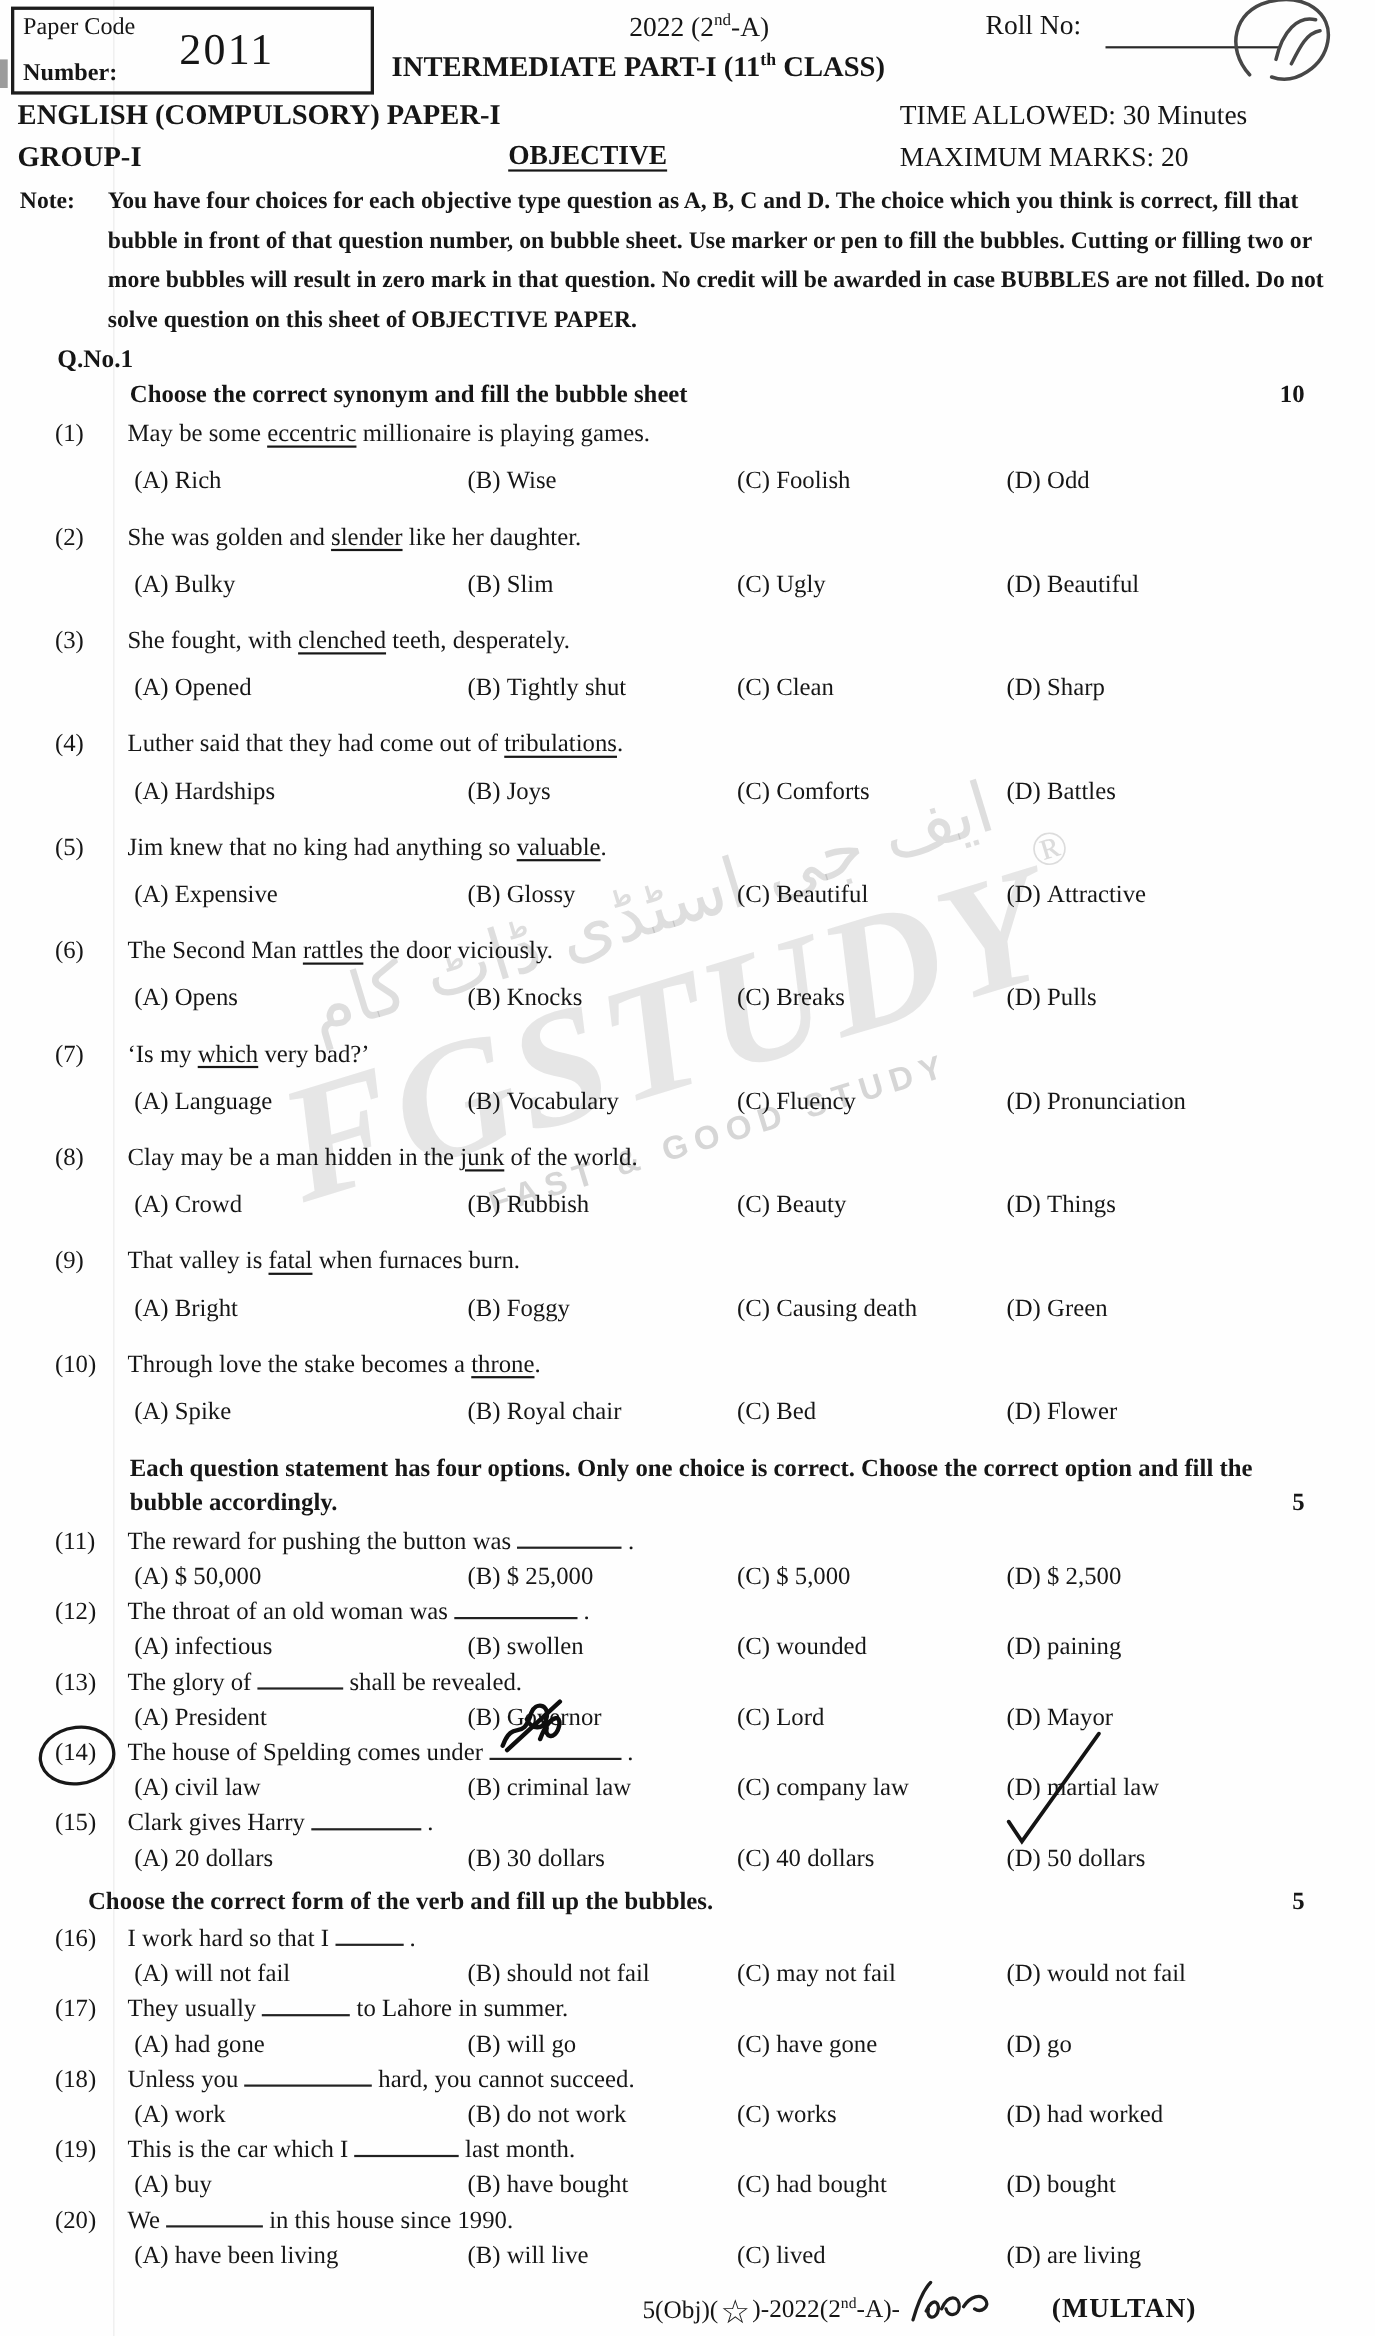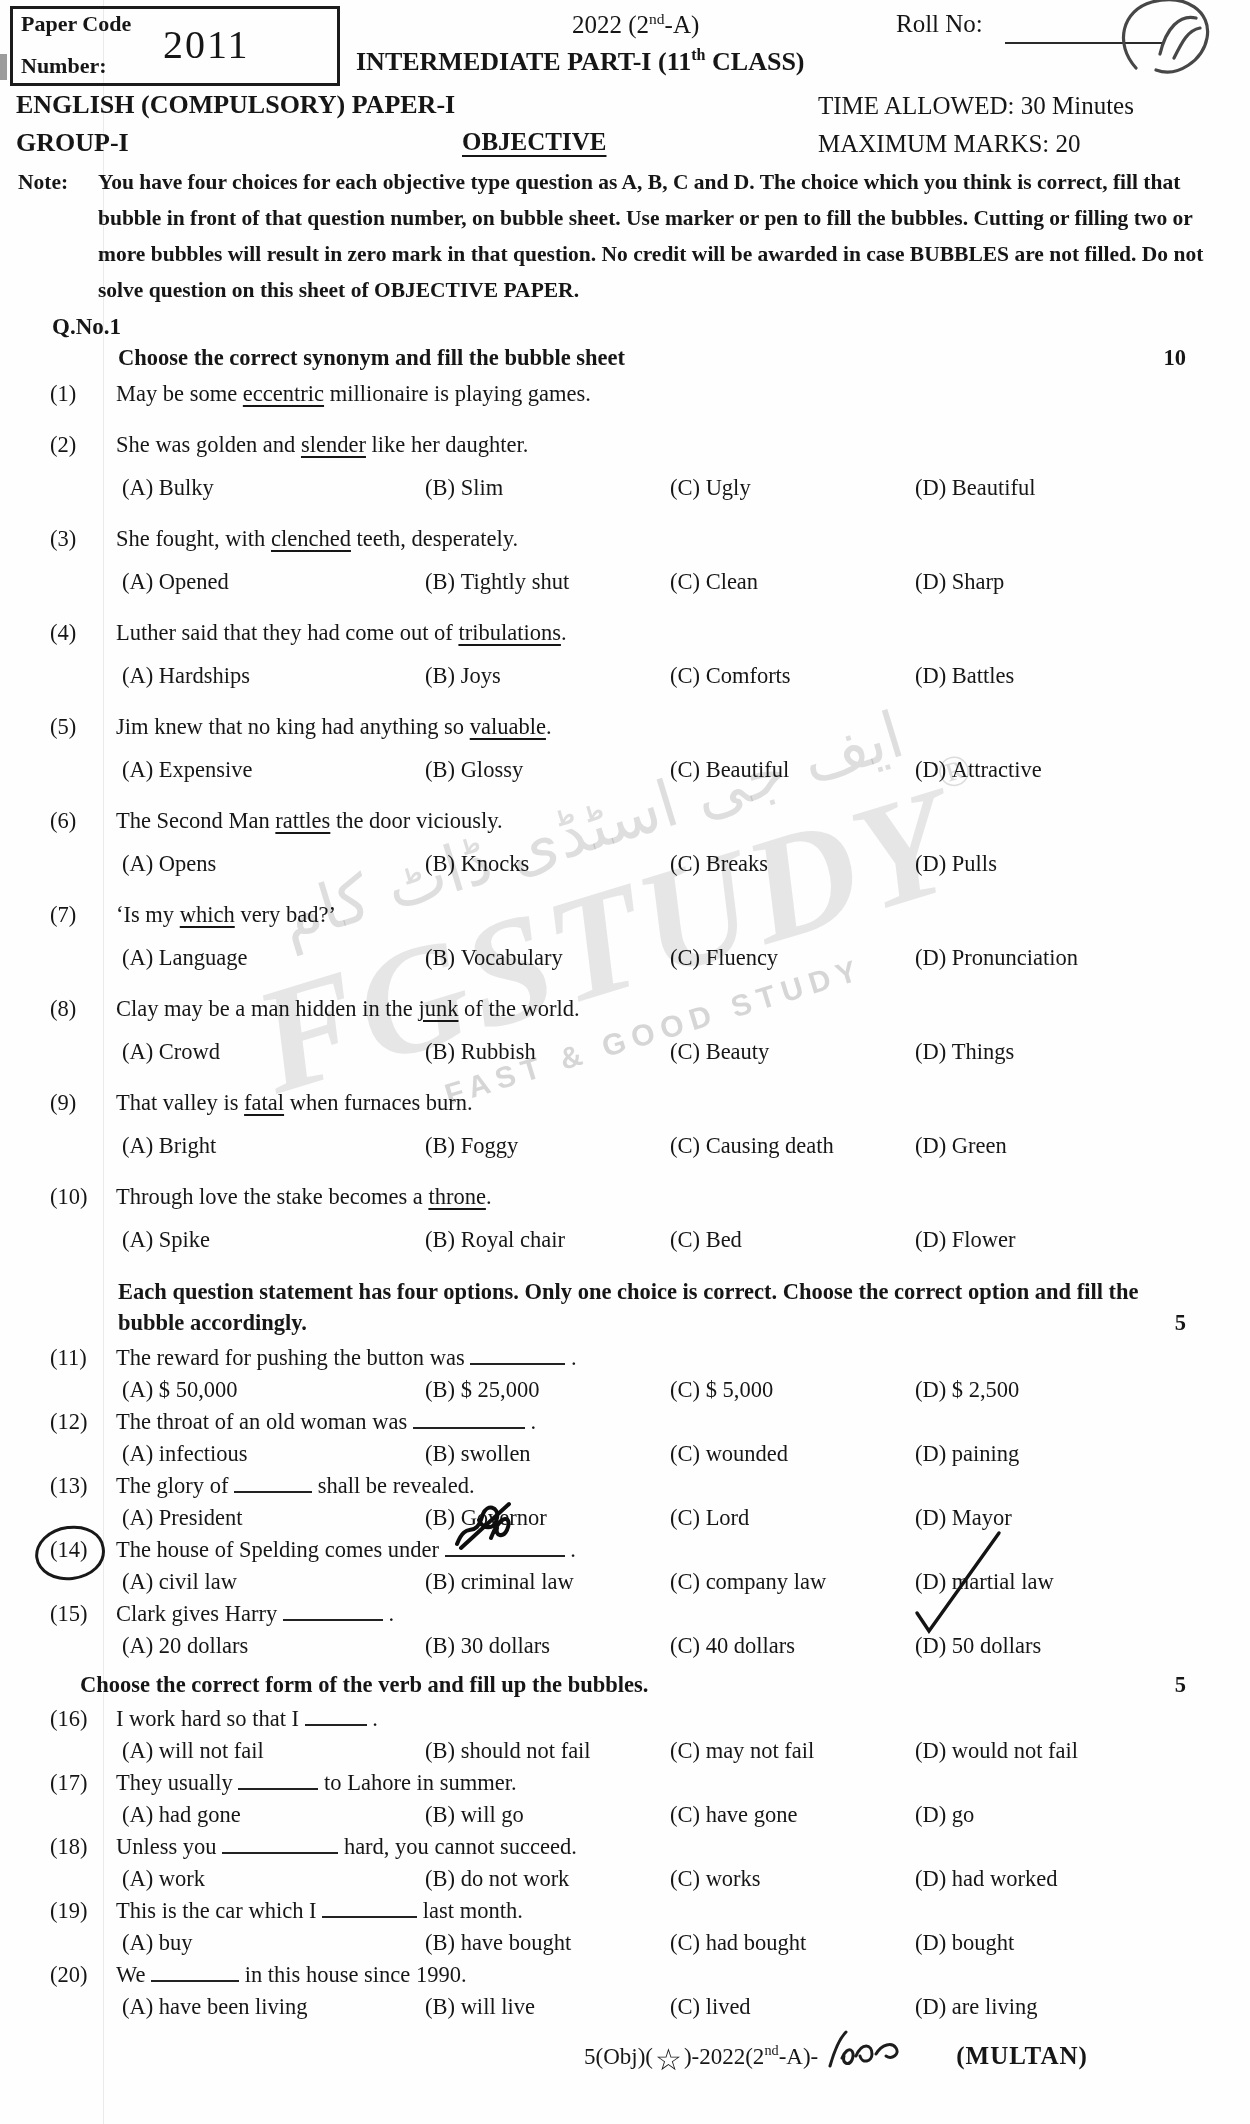--- a/index.html
+++ b/index.html
@@ -21,21 +21,21 @@
   .wm-brand-row{display:flex;align-items:flex-start;}
   .wm-brand{font-style:italic;font-weight:bold;font-size:150px;line-height:1;color:rgba(120,120,120,.18);letter-spacing:4px;}
   .wm-reg{font-size:44px;color:rgba(120,120,120,.25);margin:-10px 0 0 6px;}
   .wm-tagline{font-family:"Liberation Sans",sans-serif;font-weight:bold;font-size:30px;letter-spacing:7px;color:rgba(110,110,110,.28);margin-top:10px;}
 
   .content{position:relative;z-index:1;}
 
   
   .header{position:relative;height:160px;}
   .code-box{position:absolute;left:10px;top:6px;width:324px;height:74px;border:3px solid #1c1c1c;}
-  .code-box .lbl1{position:absolute;left:8px;top:2px;font-weight:bold;font-size:22px;text-align:right;}
+  .code-box .lbl1{position:absolute;left:8px;top:2px;font-weight:normal;font-size:22px;text-align:right;}
   .code-box .lbl2{position:absolute;left:8px;bottom:4px;font-weight:bold;font-size:22px;}
   .code-box .val{position:absolute;left:150px;top:12px;font-size:40px;letter-spacing:2px;}
   .session{position:absolute;left:572px;top:10px;font-size:25px;}
   .rollno{position:absolute;left:896px;top:10px;font-size:25px;}
   .roll-line{position:absolute;left:1005px;top:42px;width:158px;border-bottom:2px solid #2a2a2a;}
   .corner-scribble{position:absolute;left:1108px;top:-6px;}
   .title{position:absolute;left:356px;top:46px;font-size:26px;font-weight:bold;}
   .subject{position:absolute;left:16px;top:90px;font-size:26px;font-weight:bold;}
   .time{position:absolute;left:818px;top:92px;font-size:25px;}
   .group{position:absolute;left:16px;top:128px;font-size:26px;font-weight:bold;}
@@ -124,20 +124,26 @@
       <div class="note-text">You have four choices for each objective type question as A, B, C and D.  The choice which you think is correct, fill that bubble in front of that question number, on bubble sheet.  Use marker or pen to fill the bubbles.  Cutting or filling two or more bubbles will result in zero mark in that question. No credit will be awarded in case BUBBLES are not filled.  Do not solve question on this sheet of OBJECTIVE PAPER.</div>
     </div>
 
     <div class="qno">Q.No.1</div>
 
     <div id="sections">
         <div class="sec-head h1"><span>Choose the correct synonym and fill the bubble sheet</span><span class="sec-marks">10</span></div>
         <div class="q loose">
           <span class="q-num">(1)</span>
           <div class="stem"><span>May be some </span><span class="u-word">eccentric</span><span> millionaire is playing games.</span></div>
+          <div class="opts">
+            <span class="opt"><span>(A)</span><span>&nbsp;Rich</span></span>
+            <span class="opt"><span>(B)</span><span>&nbsp;Wise</span></span>
+            <span class="opt"><span>(C)</span><span>&nbsp;Foolish</span></span>
+            <span class="opt"><span>(D)</span><span>&nbsp;Odd</span></span>
+          </div>
         </div>
         <div class="q loose">
           <span class="q-num">(2)</span>
           <div class="stem"><span>She was golden and </span><span class="u-word">slender</span><span> like her daughter.</span></div>
           <div class="opts">
             <span class="opt"><span>(A)</span><span>&nbsp;Bulky</span></span>
             <span class="opt"><span>(B)</span><span>&nbsp;Slim</span></span>
             <span class="opt"><span>(C)</span><span>&nbsp;Ugly</span></span>
             <span class="opt"><span>(D)</span><span>&nbsp;Beautiful</span></span>
           </div>

